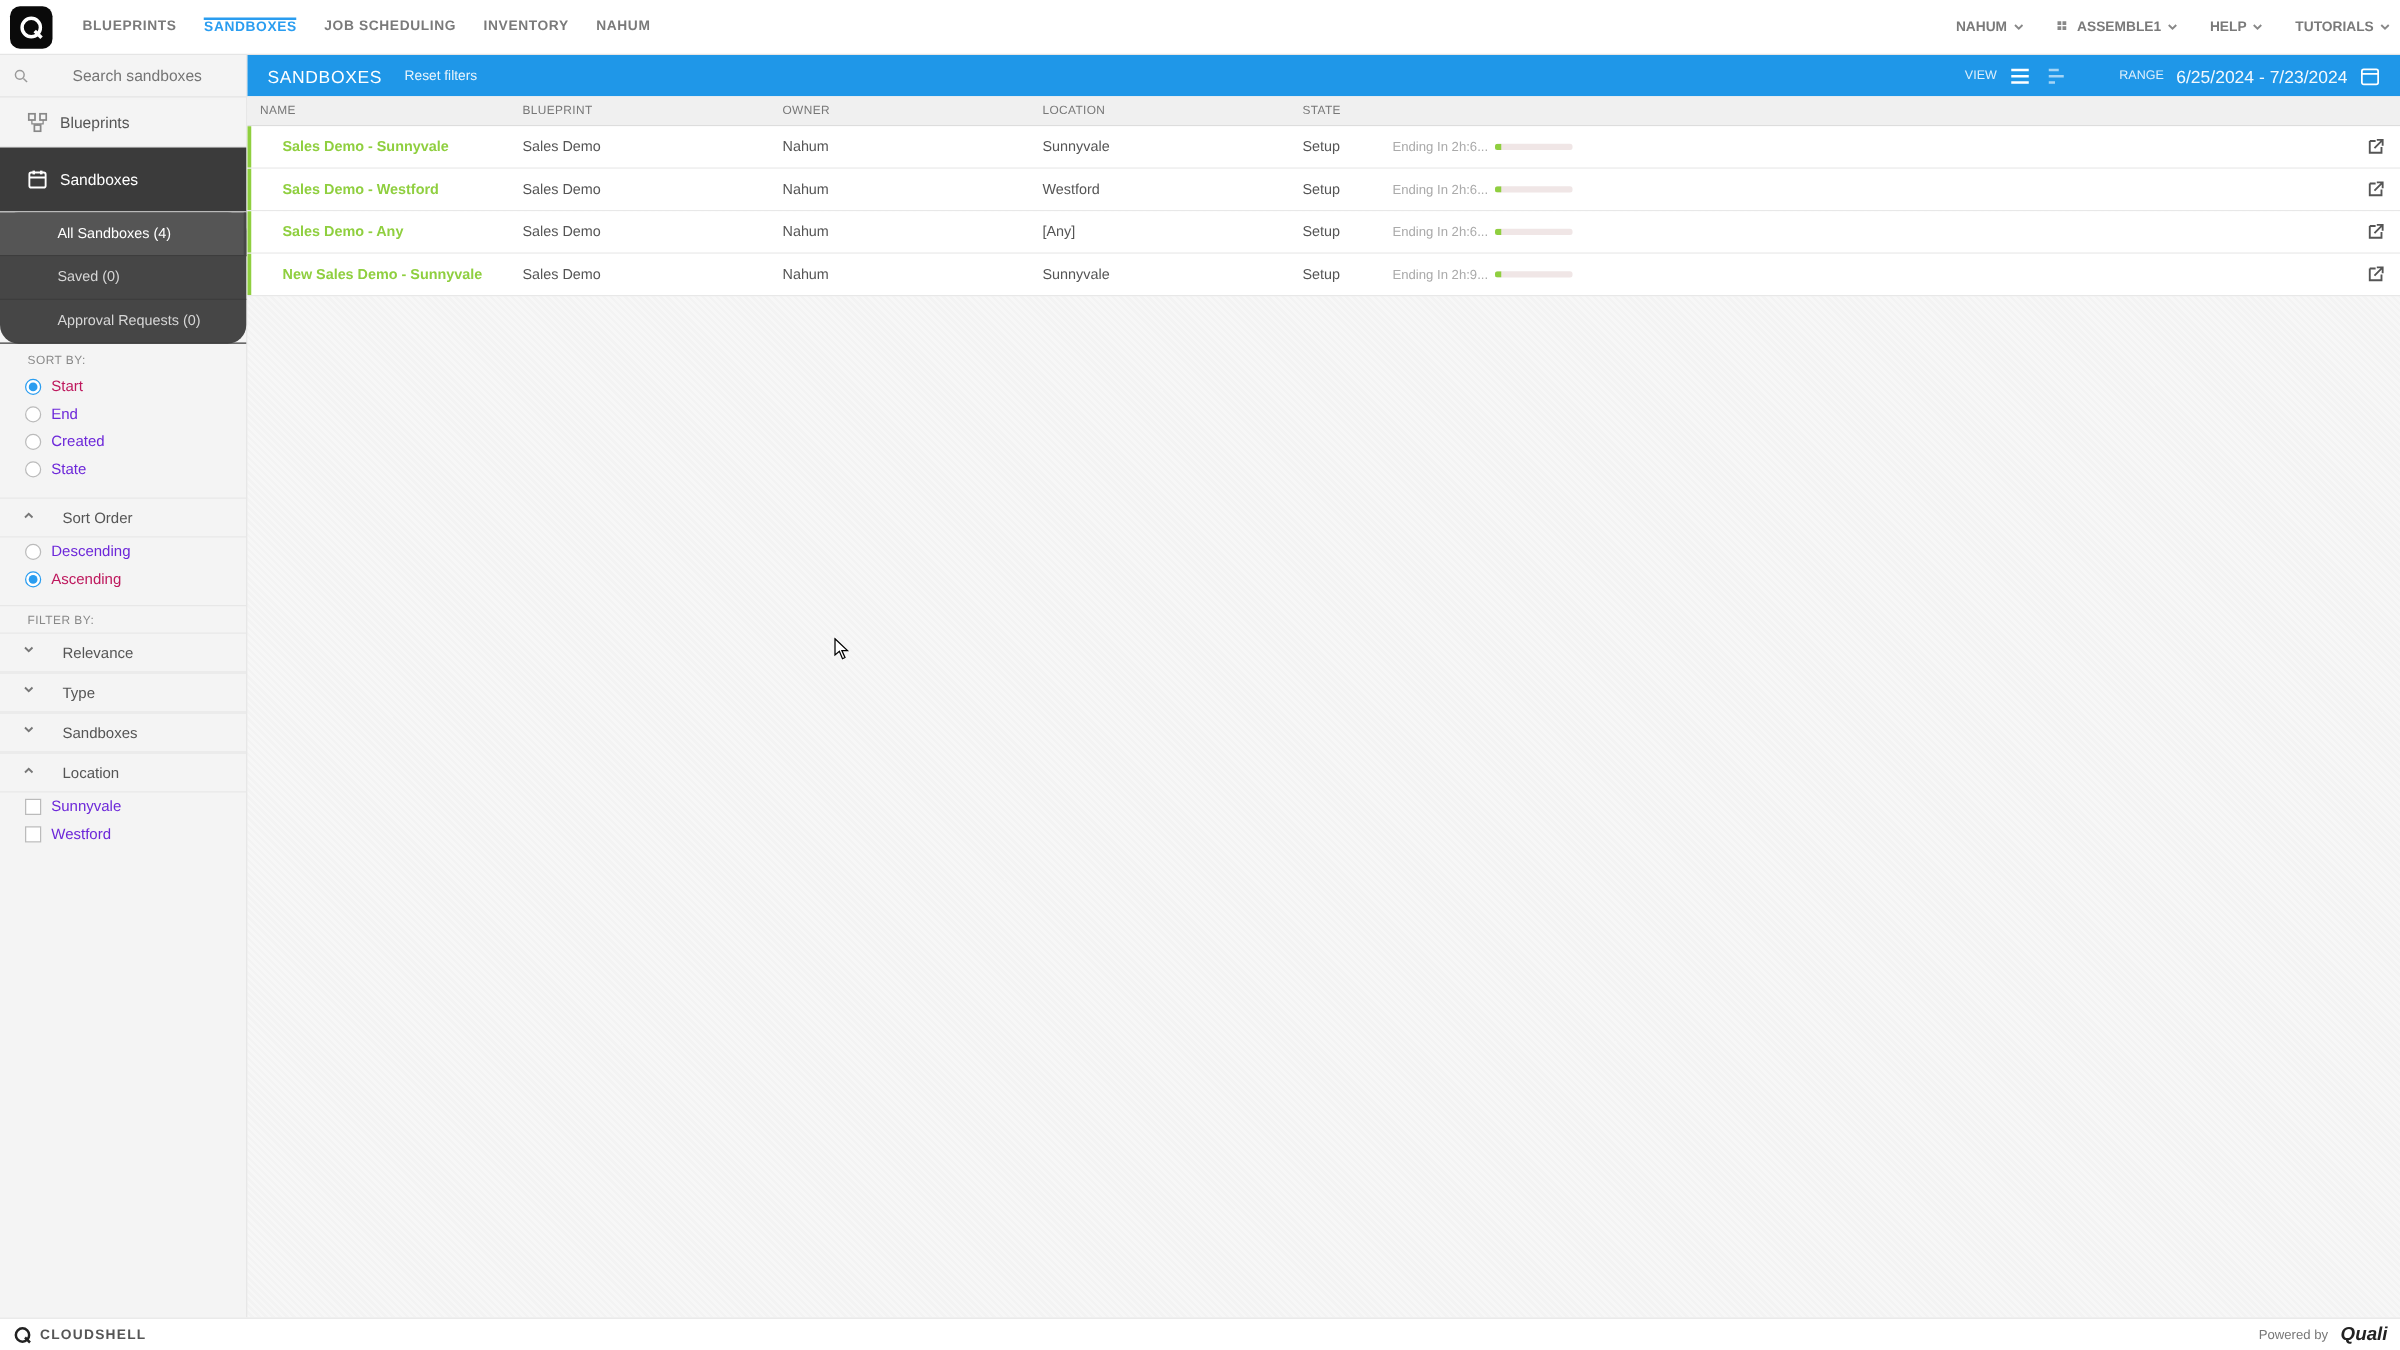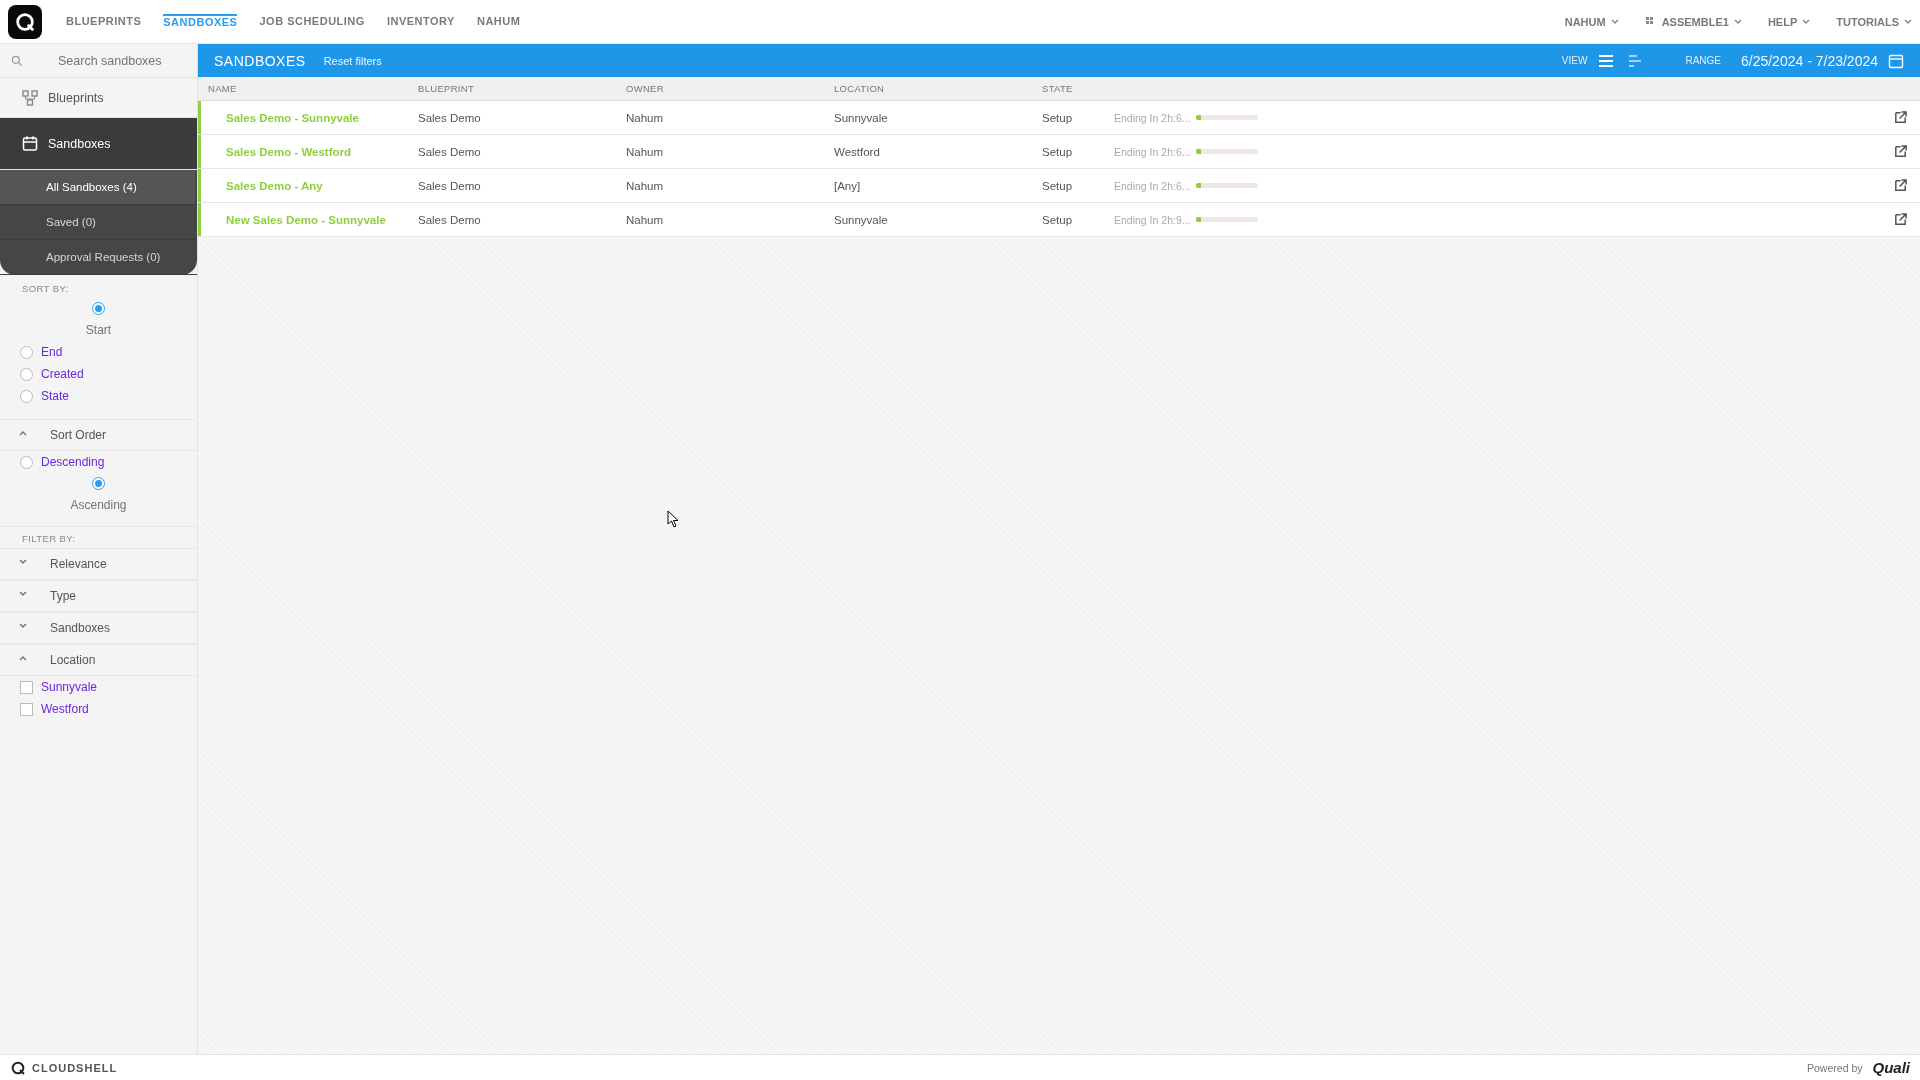--- a/index.html
+++ b/index.html
@@ -107,21 +107,21 @@
   }
   .radio-dot {
     width: 13px; height: 13px; border-radius: 50%;
     border: 1px solid #bbb; background: #fff;
     display: flex; align-items: center; justify-content: center;
   }
   .radio-dot.on { border-color: #2a9df0; }
   .radio-dot.on::after {
     content: ""; width: 7px; height: 7px; border-radius: 50%; background: #2a9df0;
   }
-  .radio-row.on { color: #737373; flex-direction: column; }
+  .radio-row.on { color: #be185d; }
   .check-box {
     width: 13px; height: 13px; border: 1px solid #bbb; background: #fff;
   }
   .collapse-row {
     display: flex; align-items: flex-start; gap: 22px;
     padding: 8px 18px;
     font-size: 12px;
     border-bottom: 1px solid #e7e7e7;
     border-top: 1px solid #e7e7e7;
     color: #555;
@@ -140,21 +140,21 @@
     color: #fff;
     display: flex; align-items: center;
     padding: 0 16px;
     font-size: 12px;
   }
   .bluebar-title { font-size: 14px; font-weight: 500; letter-spacing: .5px; margin-right: 18px; }
   .reset-link { font-size: 11px; opacity: .9; cursor: pointer; }
   .bluebar-spacer { flex: 1; }
   .view-label { font-size: 10px; opacity: .85; margin-right: 10px; }
   .view-toggle { display: flex; gap: 12px; margin-right: 40px; }
-  .range-label { font-size: 10px; opacity: .85; margin-right: 20px; }
+  .range-label { font-size: 10px; opacity: .85; margin-right: 10px; }
   .range-value { font-size: 14px; opacity: .95; margin-right: 10px; }
 
   .table-header {
     height: 24px;
     display: flex; align-items: center;
     background: #f0f0f0;
     border-bottom: 1px solid #ddd;
     font-size: 9.5px; color: #777; letter-spacing: .3px;
     padding-left: 10px;
   }

